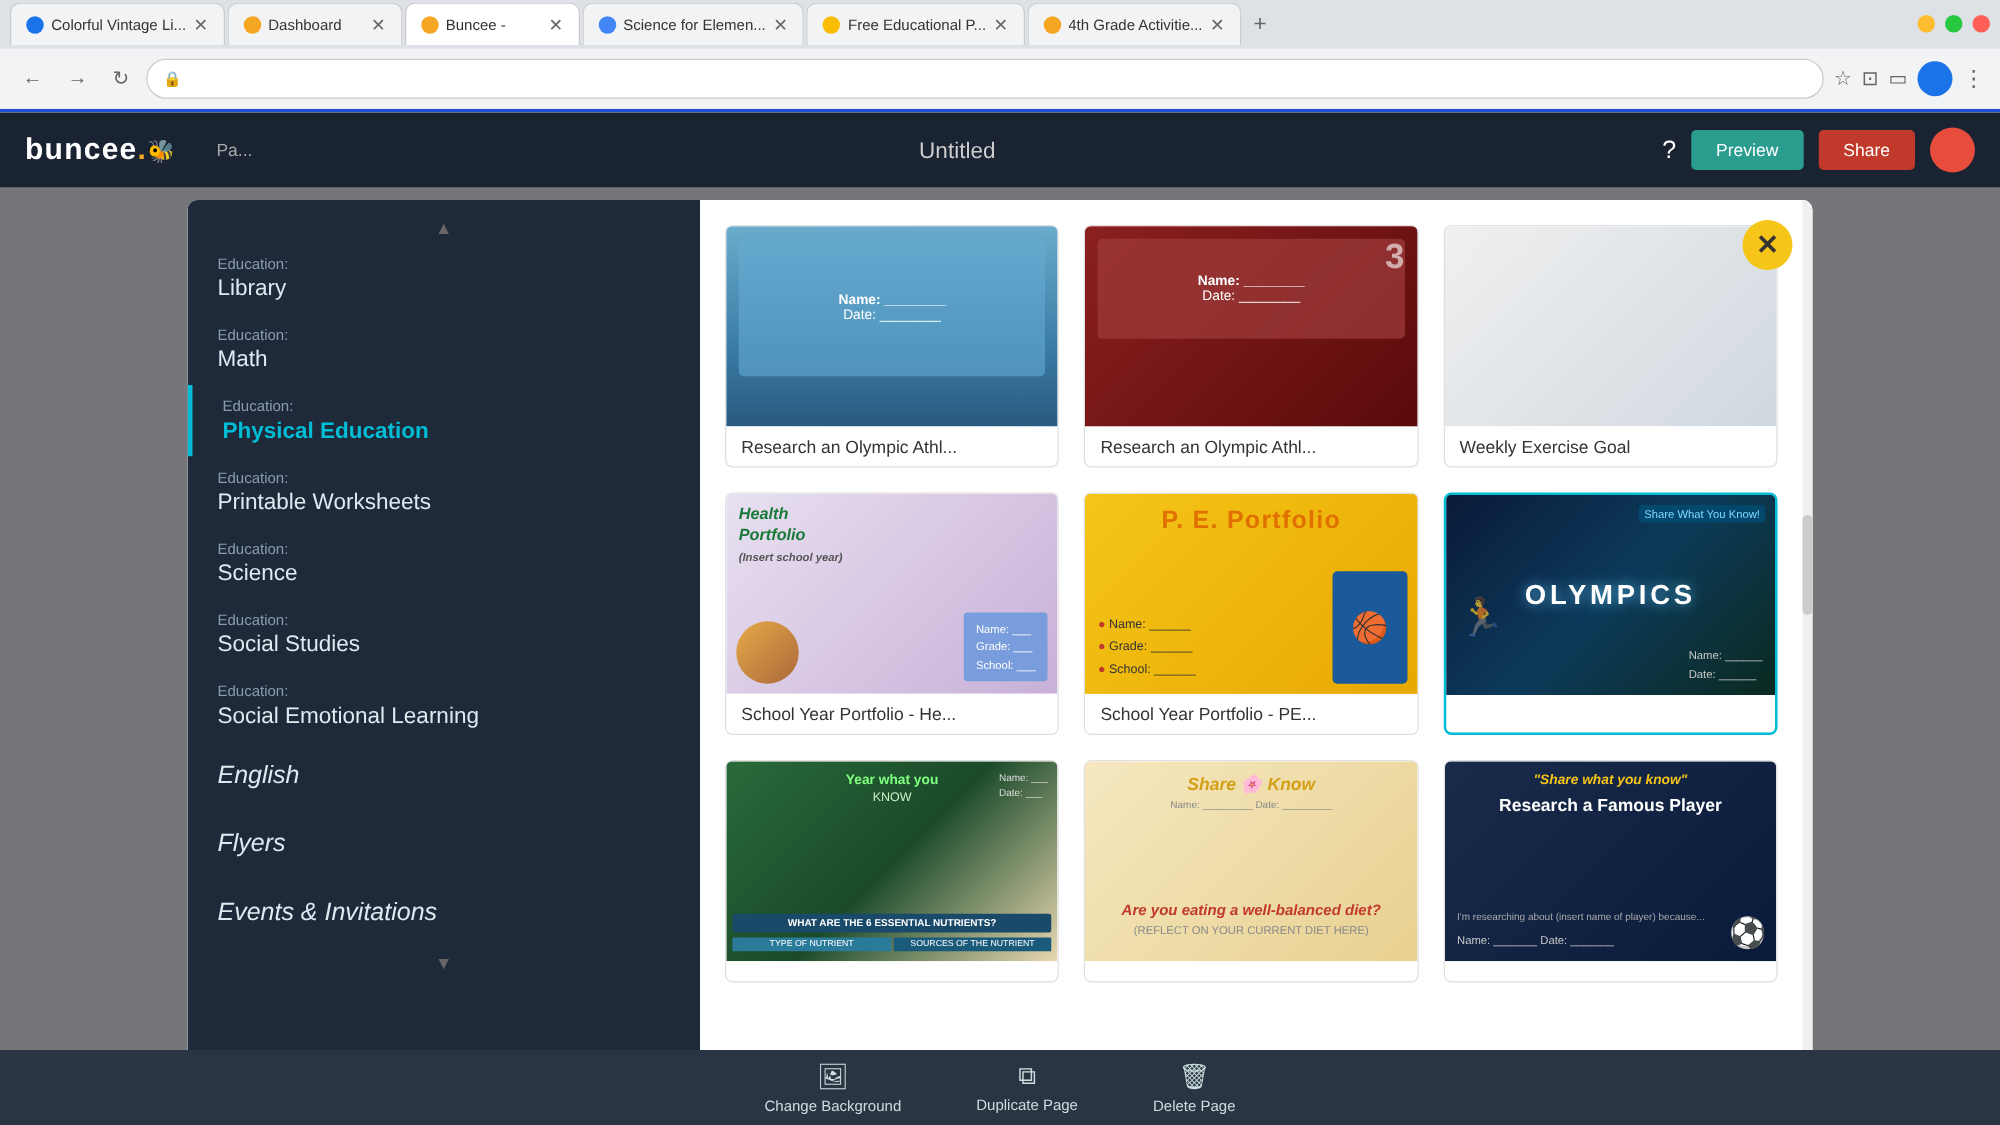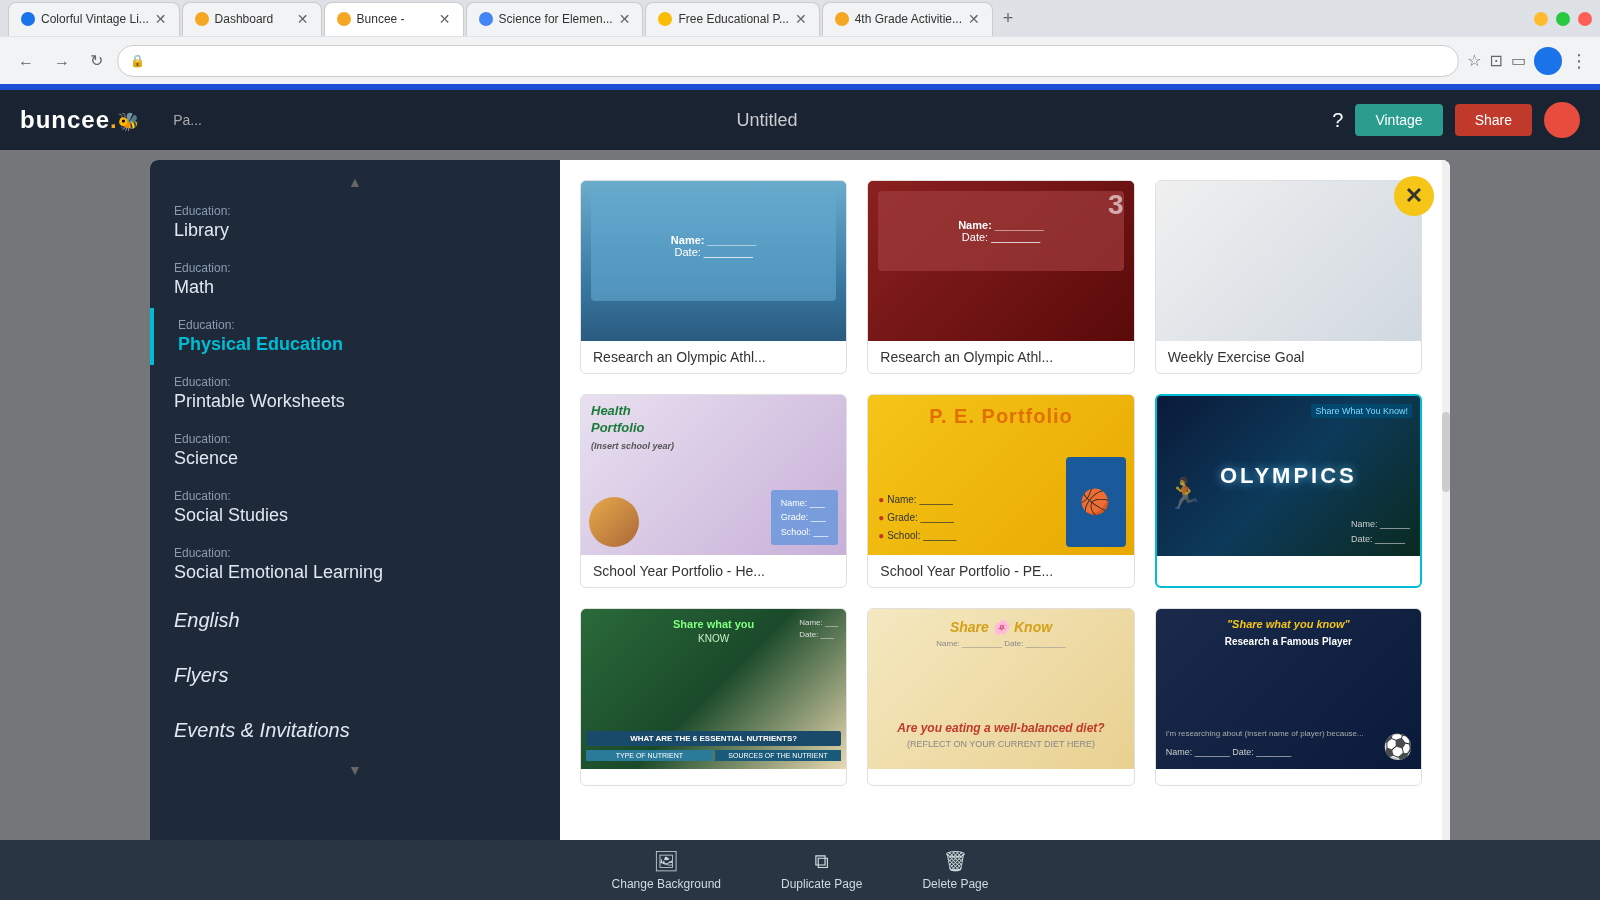--- a/index.html
+++ b/index.html
@@ -3,21 +3,21 @@
   <meta charset="utf-8">
   <style>
     * { box-sizing: border-box; margin: 0; padding: 0; }
     body { font-family: Arial, sans-serif; background: #c8d8e8; width: 1600px; height: 900px; overflow: hidden; position: relative; }
 
     
     .browser-chrome {
       background: #f1f3f4;
       width: 100%;
       height: 90px;
-      border-bottom: 6px solid #1d4ed8;
+      border-bottom: 3px solid #1d4ed8;
       display: flex;
       flex-direction: column;
     }
     .tab-bar {
       display: flex;
       align-items: center;
       background: #dee1e6;
       height: 40px;
       padding: 0 8px;
       gap: 2px;
@@ -393,21 +393,21 @@
 </div>
 
 <div class="app-area">
 
   <div class="app-header">
     <span class="logo-text">buncee<span class="logo-dot">.</span><span class="logo-bee">🐝</span></span>
     <span class="page-label">Pa...</span>
     <span class="header-title">Untitled</span>
     <div class="header-actions">
       <button class="help-btn">?</button>
-      <button class="preview-btn">Vintage</button>
+      <button class="preview-btn">Preview</button>
       <button class="share-btn">Share</button>
       <div class="user-avatar"></div>
     </div>
   </div>
 
   <div class="modal-overlay">
     <div class="modal">
 
       <div class="sidebar">
 
@@ -528,21 +528,21 @@
                 <div style="position:absolute; bottom:10px; right:10px; font-size:9px; color:#ccc; line-height:1.6;">Name: ______<br>Date: ______</div>
                 <div style="position:absolute; bottom:10px; left:10px; width:50px; height:70px; opacity:0.7; font-size:30px;">🏃</div>
               </div>
             </div>
           </div>
 
           <div class="template-card">
             <div class="template-thumb" style="position:relative; overflow:hidden;">
               <div style="width:100%; height:100%; background: linear-gradient(135deg, #2a6a3a 0%, #1a4a2a 50%, #e8d8b0 100%); position:relative; display:flex; flex-direction:column; align-items:center; justify-content:flex-start; padding-top:8px;">
                 <div style="font-size:10px; color:#a8e8a0; text-align:center; padding:0 5px; line-height:1.4;">
-                  <span style="font-size:11px; font-weight:bold; color:#80ff80; display:block;">Share what you</span>
+                  <span style="font-size:11px; font-weight:bold; color:#80ff80; display:block;">Year what you</span>
                   <span style="color:#c8f0c0;">KNOW</span>
                 </div>
                 <div style="position:absolute; top:8px; right:8px; font-size:8px; color:#ddd; line-height:1.5;">Name: ___<br>Date: ___</div>
                 <div style="position:absolute; bottom:8px; left:5px; right:5px;">
                   <div style="background:#1a4a6a; color:#fff; font-size:8px; text-align:center; padding:3px; border-radius:2px; font-weight:bold; margin-bottom:4px;">WHAT ARE THE 6 ESSENTIAL NUTRIENTS?</div>
                   <div style="display:flex; gap:2px;">
                     <div style="flex:1; background:#2a7a9a; color:#fff; font-size:7px; text-align:center; padding:2px;">TYPE OF NUTRIENT</div>
                     <div style="flex:1; background:#1a5a7a; color:#fff; font-size:7px; text-align:center; padding:2px;">SOURCES OF THE NUTRIENT</div>
                   </div>
                 </div>
@@ -564,21 +564,21 @@
             </div>
             <div class="template-name"></div>
           </div>
 
           <div class="template-card">
             <div class="template-thumb" style="position:relative; overflow:hidden;">
               <div style="width:100%; height:100%; background: linear-gradient(135deg, #1a2a4a 0%, #0a1a3a 100%); position:relative; display:flex; flex-direction:column; align-items:center; justify-content:flex-start; padding-top:8px;">
                 <div style="font-size:10px; font-weight:bold; color:#f5c518; text-align:center; line-height:1.4; padding:0 5px;">
                   <span style="color:#f5c518; font-size:11px; font-style:italic;">"Share what you know"</span>
                 </div>
-                <div style="font-size:10px; font-weight:bold; color:#fff; text-align:center; margin-top:4px;">Research a Famous Player</div>
+                <div style="font-size:14px; font-weight:bold; color:#fff; text-align:center; margin-top:4px;">Research a Famous Player</div>
                 <div style="position:absolute; bottom:10px; left:10px; font-size:9px; color:#ccc; line-height:1.6;">Name: _______ Date: _______</div>
                 <div style="position:absolute; bottom:30px; left:10px; right:10px; font-size:8px; color:#aaa; line-height:1.4;">I'm researching about (insert name of player) because...</div>
                 <div style="position:absolute; bottom:8px; right:8px; font-size:24px;">⚽</div>
               </div>
             </div>
             <div class="template-name"></div>
           </div>
 
         </div>
 

